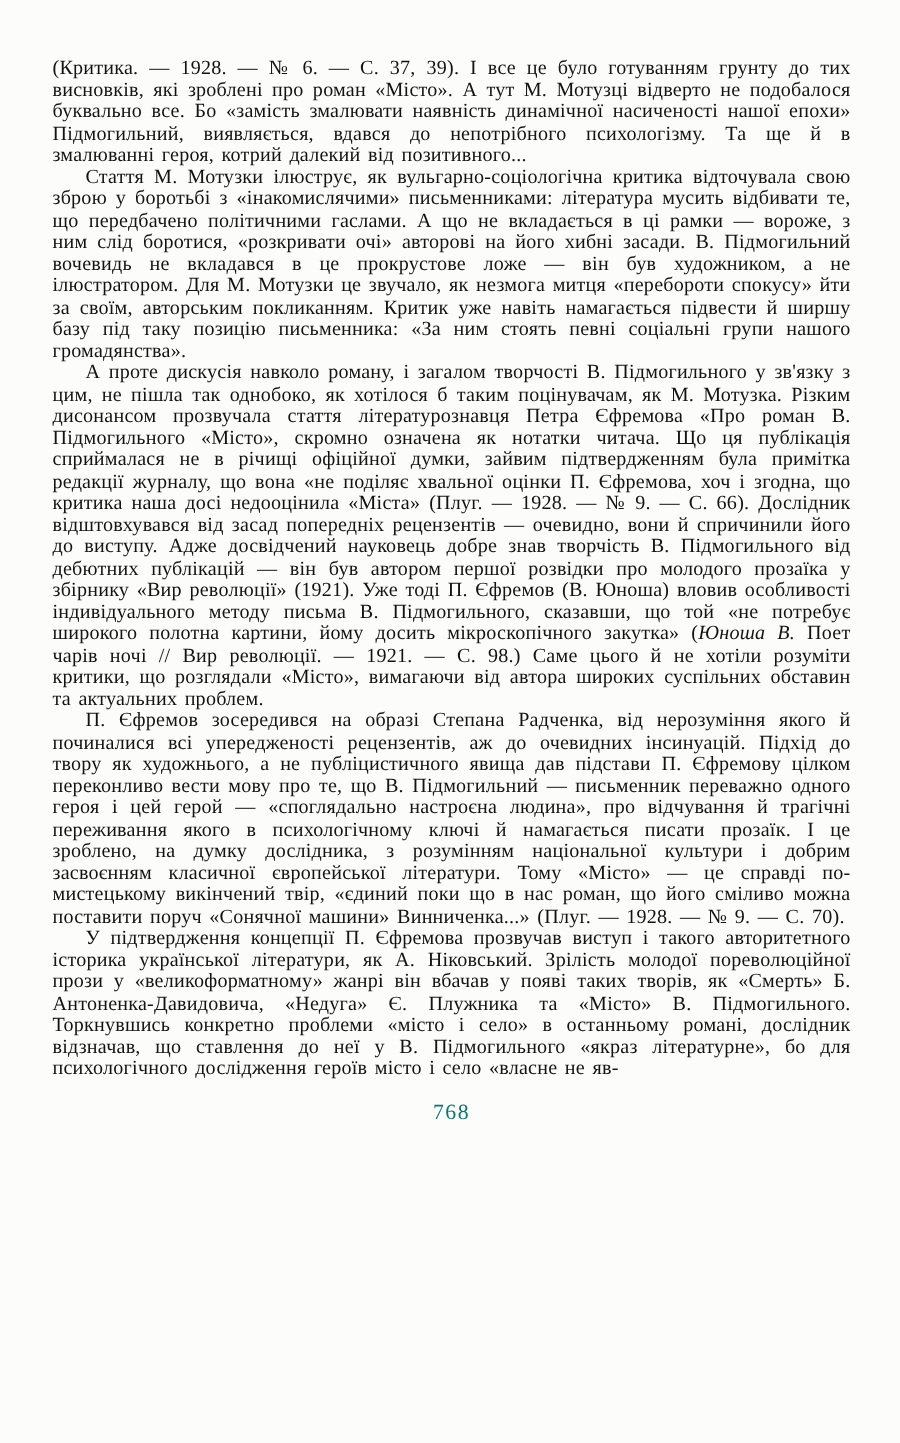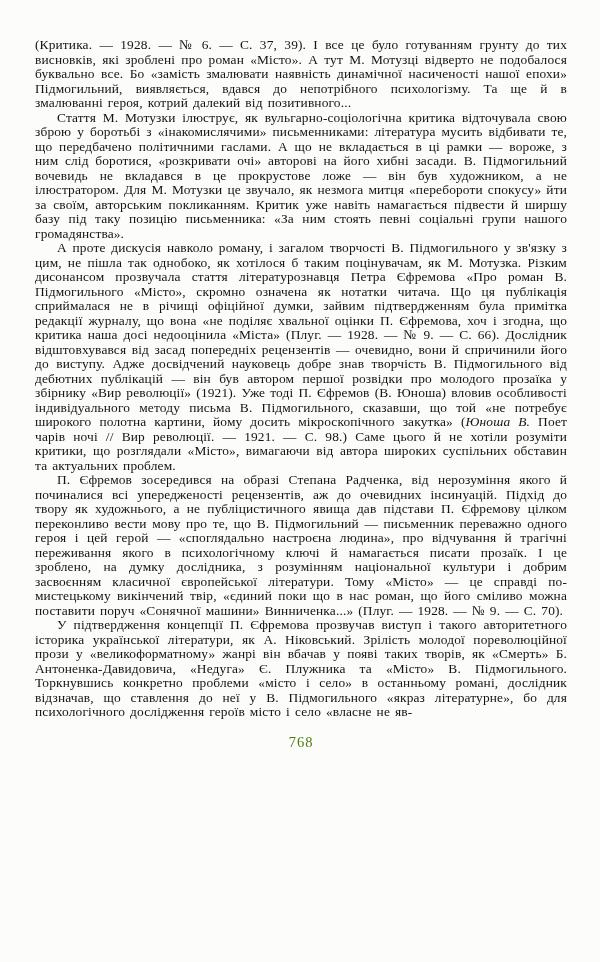--- a/index.html
+++ b/index.html
@@ -30,21 +30,21 @@
   .text-block p.no-indent {
     text-indent: 0;
   }
   .text-block em {
   }
   .page-number {
     margin-top: 15px;
     text-align: center;
     font-size: 14.5px;
     letter-spacing: 1px;
-    color: #4d7c0f;
+    color: #0f766e;
   }
 </style>
 </head>
 <body>
 
 <div class="book-page">
   <div class="text-block">
     <p class="no-indent">(Критика. — 1928. — № 6. — С. 37, 39). І все це було готуванням грунту до тих висновків, які зроблені про роман «Місто». А тут М. Мотузці відверто не подобалося буквально все. Бо «замість змалювати наявність динамічної насиченості нашої епохи» Підмогильний, виявляється, вдався до непотрібного психологізму. Та ще й в змалюванні героя, котрий далекий від позитивного...</p>
     <p>Стаття М. Мотузки ілюструє, як вульгарно-соціологічна критика відточувала свою зброю у боротьбі з «інакомислячими» письменниками: література мусить відбивати те, що передбачено політичними гаслами. А що не вкладається в ці рамки — вороже, з ним слід боротися, «розкривати очі» авторові на його хибні засади. В. Підмогильний вочевидь не вкладався в це прокрустове ложе — він був художником, а не ілюстратором. Для М. Мотузки це звучало, як незмога митця «перебороти спокусу» йти за своїм, авторським покликанням. Критик уже навіть намагається підвести й ширшу базу під таку позицію письменника: «За ним стоять певні соціальні групи нашого громадянства».</p>
     <p><span>А проте дискусія навколо роману, і загалом творчості В. Підмогильного у зв'язку з цим, не пішла так однобоко, як хотілося б таким поцінувачам, як М. Мотузка. Різким дисонансом прозвучала стаття літературознавця Петра Єфремова «Про роман В. Підмогильного «Місто», скромно означена як нотатки читача. Що ця публікація сприймалася не в річищі офіційної думки, зайвим підтвердженням була примітка редакції журналу, що вона «не поділяє хвальної оцінки П. Єфремова, хоч і згодна, що критика наша досі недооцінила «Міста» (Плуг. — 1928. — № 9. — С. 66). Дослідник відштовхувався від засад попередніх рецензентів — очевидно, вони й спричинили його до виступу. Адже досвідчений науковець добре знав творчість В. Підмогильного від дебютних публікацій — він був автором першої розвідки про молодого прозаїка у збірнику «Вир революції» (1921). Уже тоді П. Єфремов (В. Юноша) вловив особливості індивідуального методу письма В. Підмогильного, сказавши, що той «не потребує широкого полотна картини, йому досить мікроскопічного закутка» (</span><em>Юноша В.</em><span> Поет чарів ночі // Вир революції. — 1921. — С. 98.) Саме цього й не хотіли розуміти критики, що розглядали «Місто», вимагаючи від автора широких суспільних обставин та актуальних проблем.</span></p>

